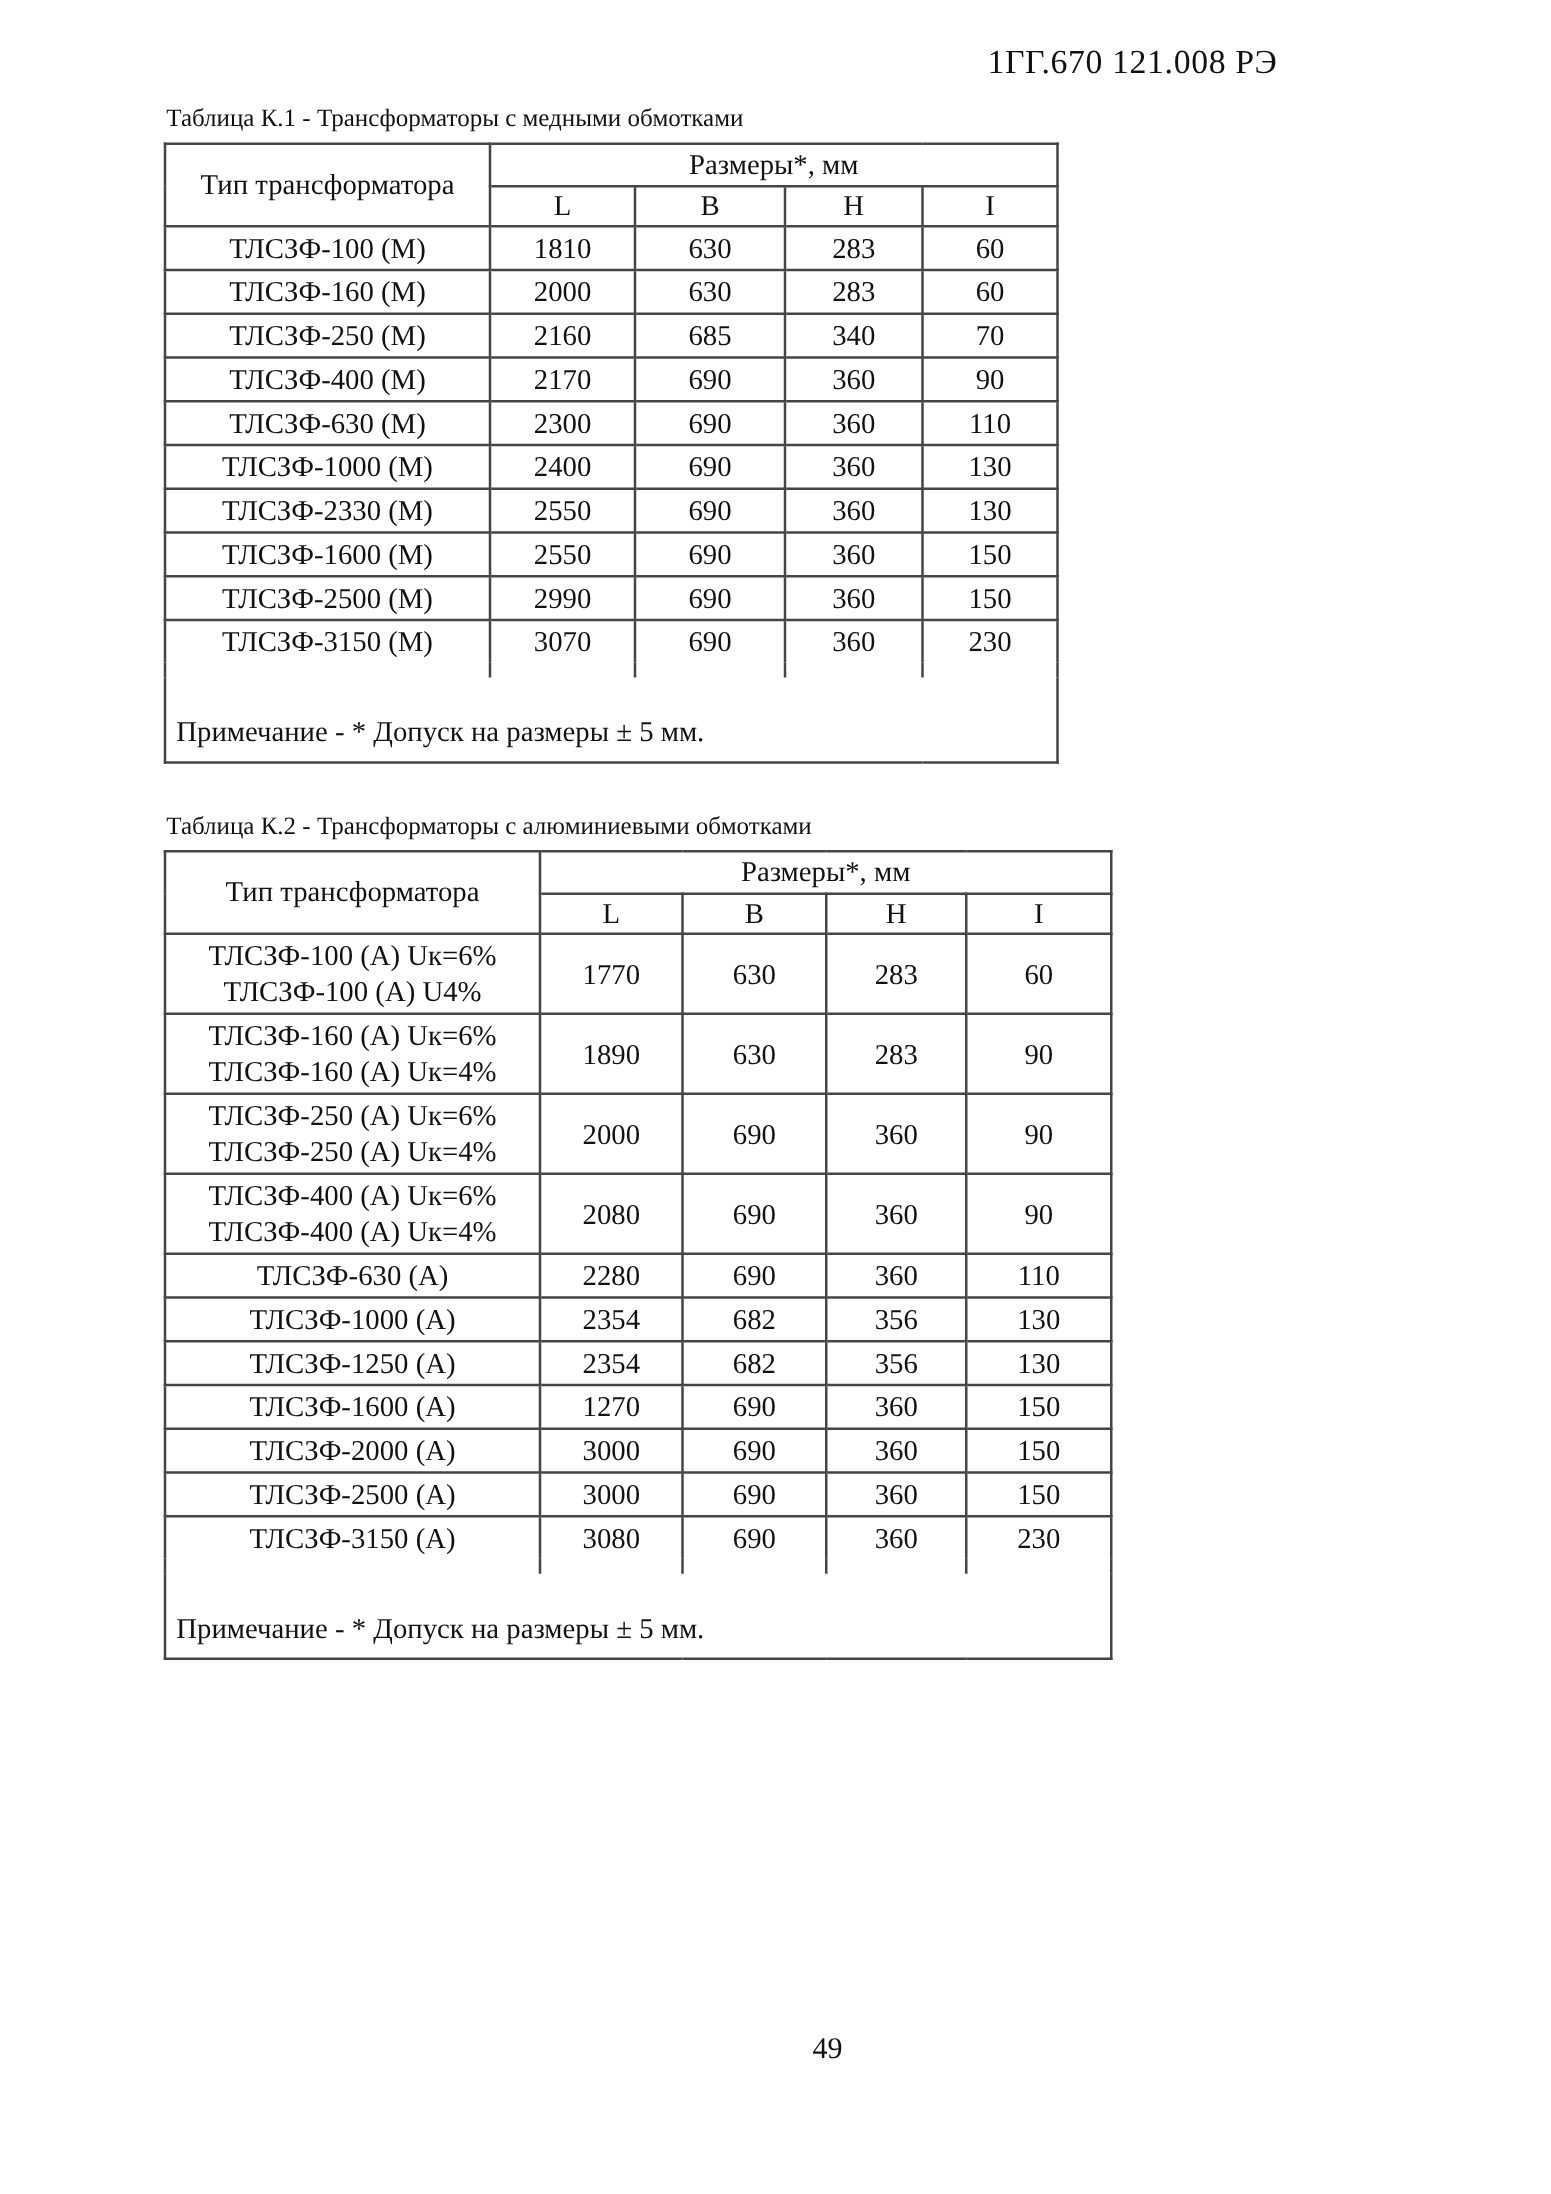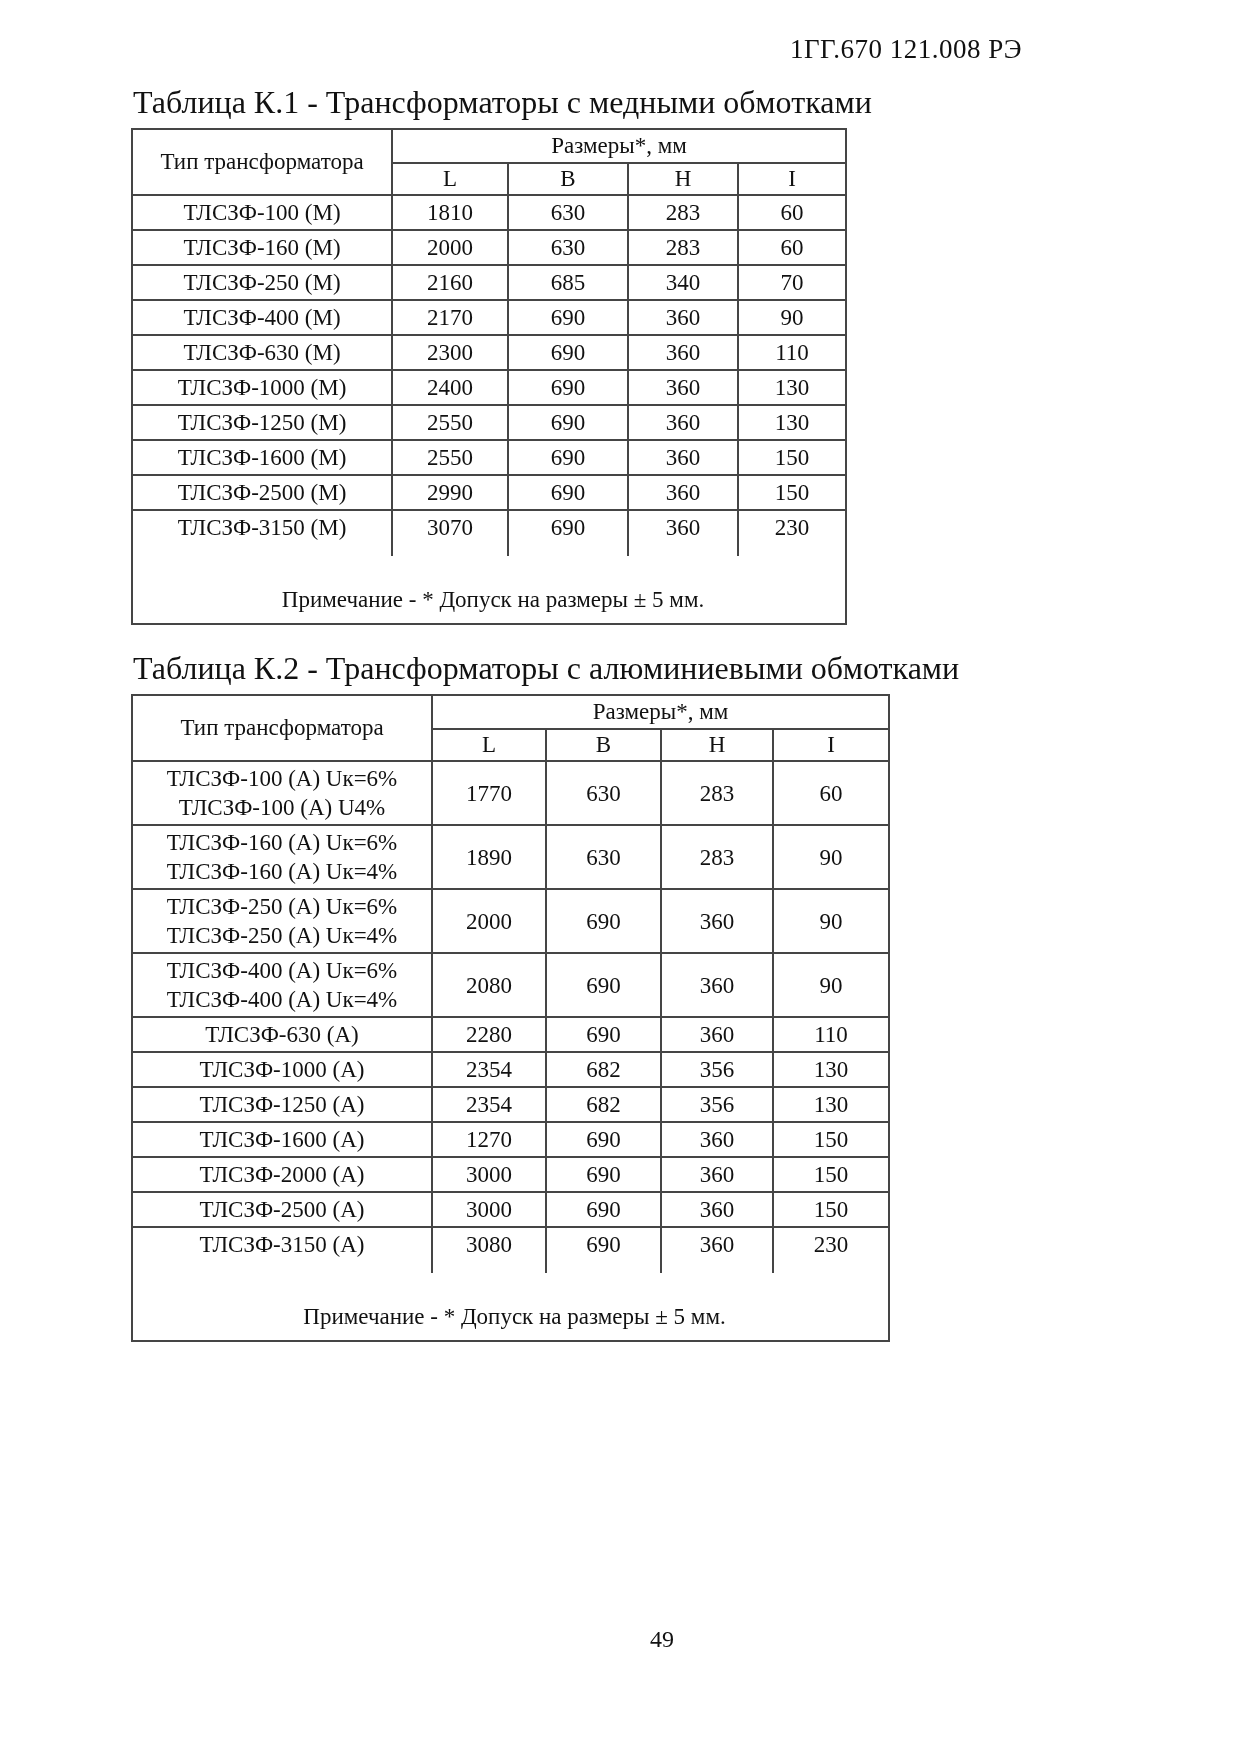--- a/index.html
+++ b/index.html
@@ -24,21 +24,21 @@
     letter-spacing: 0.5px;
     white-space: nowrap;
   }
   .table-section {
     position: absolute;
     left: 131px;
   }
   #section-k1 { top: 84px; }
   #section-k2 { top: 650px; }
   .table-title {
-    font-size: 32px;
+    font-size: 20px;
     margin: 0 0 7px 2px;
     white-space: nowrap;
   }
   table.spec-table {
     border-collapse: collapse;
     table-layout: fixed;
     background: #ffffff;
   }
   #table-k1 { width: 714px; }
   #table-k2 { width: 757px; }
@@ -59,21 +59,21 @@
   td.dim-cell { line-height: 29px; height: 29px; }
   tr.last-data-row td { border-bottom: none; margin-left: 16px; }
   tr.stub-row td {
     border-top: none;
     border-bottom: none;
     height: 12px;
     padding: 0;
   }
   tr.note-row td {
     border-top: none;
-    text-align: center;
+    text-align: left;
     vertical-align: bottom;
     height: 58px;
     padding: 0 0 9px 8px;
     line-height: 28px;
     white-space: nowrap;
   }
   .page-number {
     position: absolute;
     top: 1626px;
     left: 650px;
@@ -159,21 +159,21 @@
             <td class="type-cell">
               <div>ТЛСЗФ-1000 (М)</div>
             </td>
             <td class="dim-cell">2400</td>
             <td class="dim-cell">690</td>
             <td class="dim-cell">360</td>
             <td class="dim-cell">130</td>
           </tr>
           <tr>
             <td class="type-cell">
-              <div>ТЛСЗФ-1250 (М)</div>
+              <div>ТЛСЗФ-2330 (М)</div>
             </td>
             <td class="dim-cell">2550</td>
             <td class="dim-cell">690</td>
             <td class="dim-cell">360</td>
             <td class="dim-cell">130</td>
           </tr>
           <tr>
             <td class="type-cell">
               <div>ТЛСЗФ-1600 (М)</div>
             </td>

